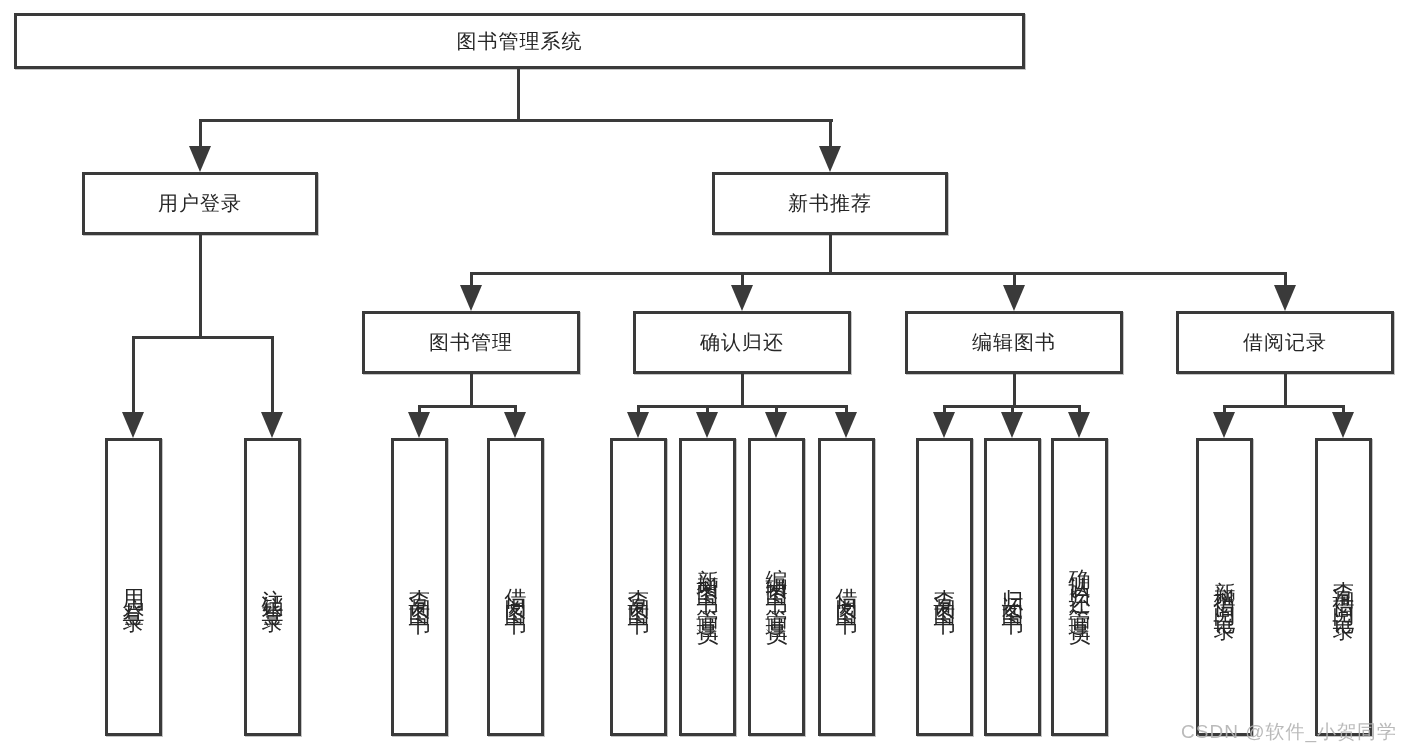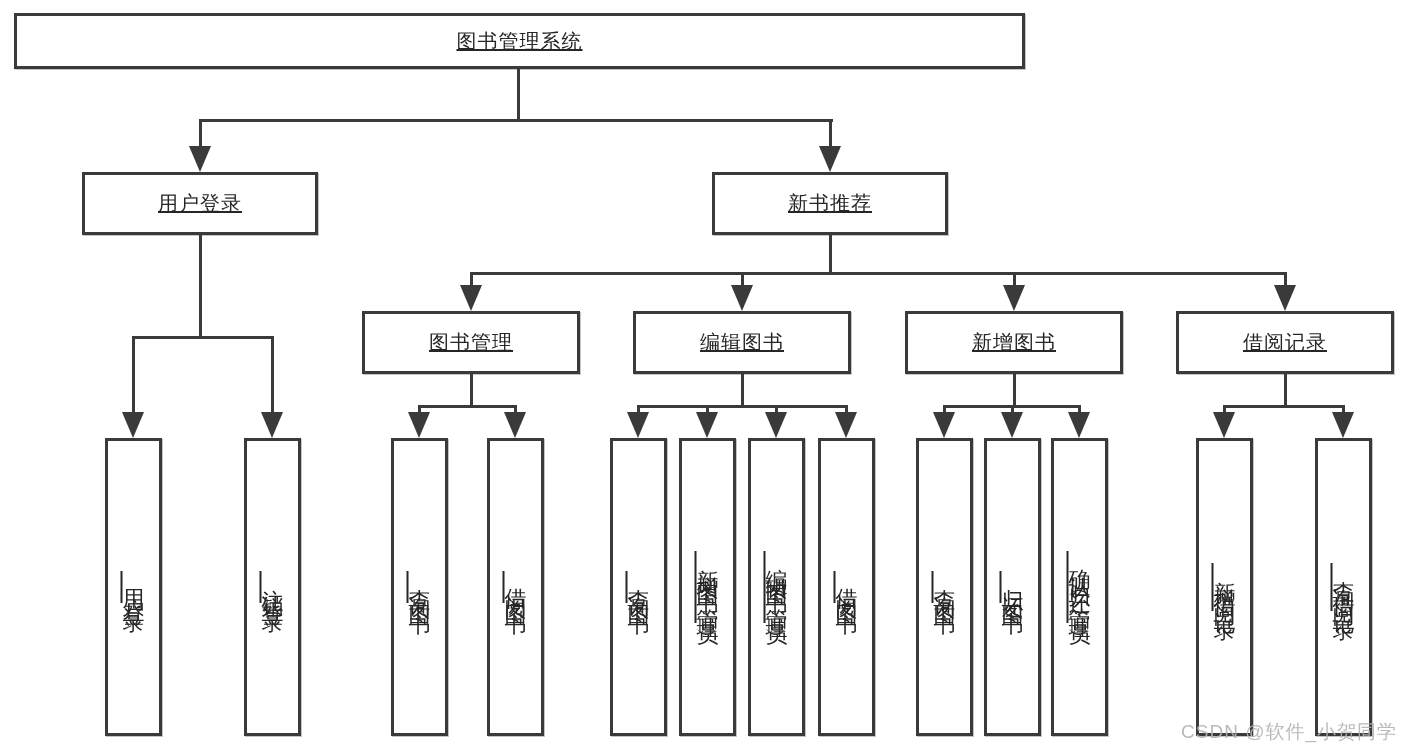--- a/index.html
+++ b/index.html
@@ -13,21 +13,20 @@
   .node{
     position:absolute;
     box-sizing:border-box;
     border:3px solid #3a3a3a;
     background:#ffffff;
     color:#262626;
     display:flex;
     align-items:center;
     justify-content:center;
     box-shadow:1px 1px 0 rgba(90,90,90,0.35);
-    text-decoration:underline;
   }
   .node.h{font-size:20px;letter-spacing:1px;}
   .node.leaf{
     width:57px;top:438px;height:298px;
     font-size:22px;
   }
   .leaf .vtext{
     writing-mode:vertical-rl;
     text-orientation:mixed;
     letter-spacing:8px;
@@ -62,24 +61,24 @@
     <span>用户登录</span>
   </div>
   <div class="node h" style="left:712px;top:172px;width:236px;height:63px;">
     <span>新书推荐</span>
   </div>
 
   <div class="node h" style="left:362px;top:311px;width:218px;height:63px;">
     <span>图书管理</span>
   </div>
   <div class="node h" style="left:633px;top:311px;width:218px;height:63px;">
-    <span>编辑图书</span>
+    <span>确认归还</span>
   </div>
   <div class="node h" style="left:905px;top:311px;width:218px;height:63px;">
-    <span>新增图书</span>
+    <span>编辑图书</span>
   </div>
   <div class="node h" style="left:1176px;top:311px;width:218px;height:63px;">
     <span>借阅记录</span>
   </div>
 
   <div class="node leaf" style="left:105px;">
     <span class="vtext">用户登录</span>
   </div>
   <div class="node leaf" style="left:244px;">
     <span class="vtext">注销登录</span>

